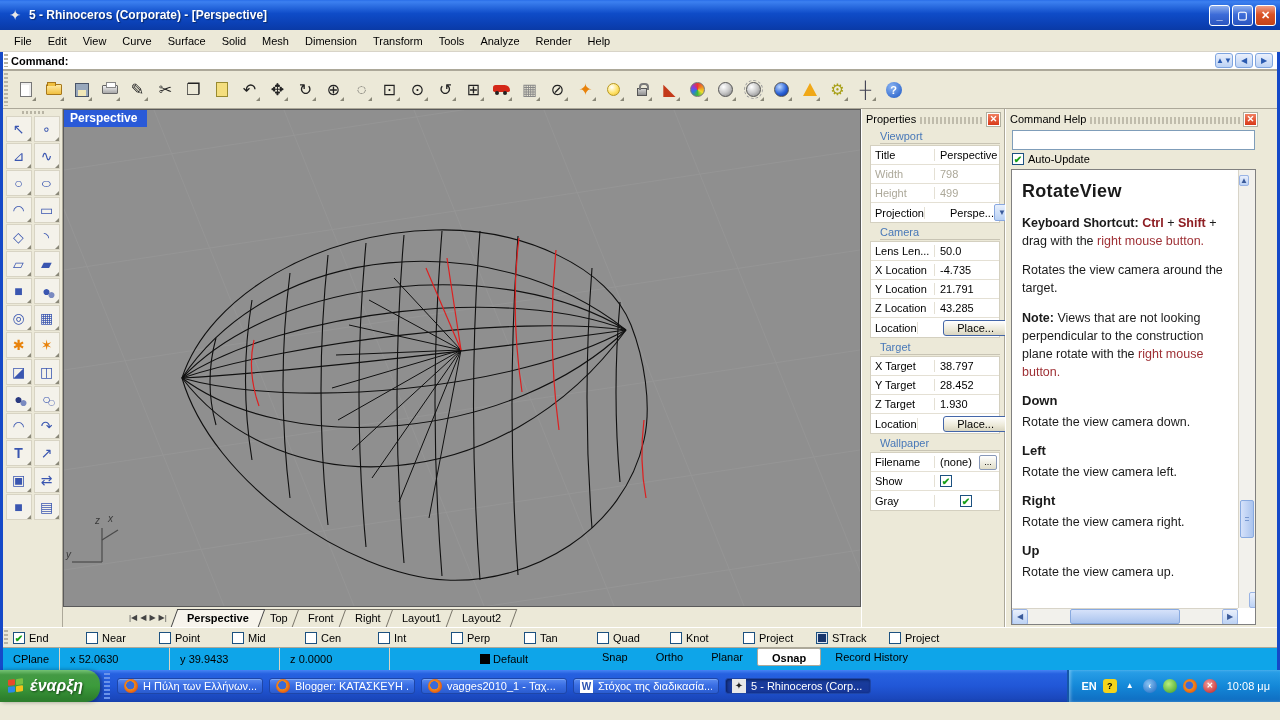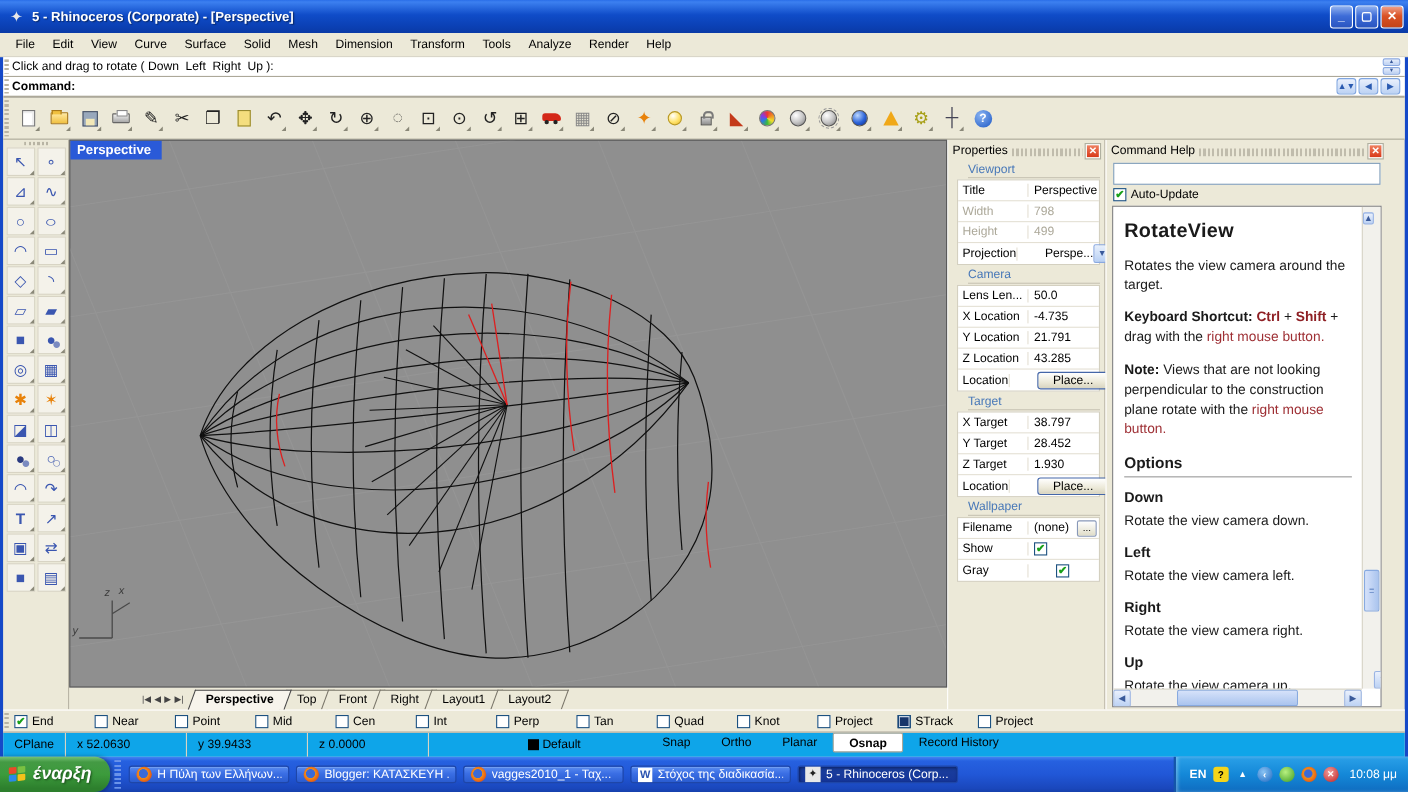--- a/index.html
+++ b/index.html
@@ -185,28 +185,20 @@
     <span class="menu-item">Dimension</span>
     <span class="menu-item">Transform</span>
     <span class="menu-item">Tools</span>
     <span class="menu-item">Analyze</span>
     <span class="menu-item">Render</span>
     <span class="menu-item">Help</span>
   </div>
 
   <div class="win-body">
 
-    <div class="cmd-history">
-      <span class="grip-v"></span>
-      <span>Click and drag to rotate ( Down  Left  Right  Up ):</span>
-      <span class="spinner">
-        <span class="spinbtn">▲</span>
-        <span class="spinbtn">▼</span>
-      </span>
-    </div>
 
     <div class="cmd-line">
       <span class="grip-v"></span>
       <span class="prompt">Command:</span>
       <span class="cmd-btns">
         <span class="cmdbtn">▲▼</span>
         <span class="cmdbtn">◀</span>
         <span class="cmdbtn">▶</span>
       </span>
     </div>
@@ -617,24 +609,23 @@
           <span class="ph-grip"></span>
           <span class="ph-close">✕</span>
         </div>
         <input class="help-input" value="" style="">
         <div class="auto-update">
           <span class="cb">✔</span>
           <span>Auto-Update</span>
         </div>
         <div class="help-content">
           <h1>RotateView</h1>
+          <p><b>Keyboard Shortcut:</b> <b class="red">Ctrl</b> <span>+</span> <b class="red">Shift</b> <span>+ drag with the</span> <span class="red">right mouse button.</span></p>
           <p>Rotates the view camera around the target.</p>
-          <p><b>Keyboard Shortcut:</b> <b class="red">Ctrl</b> <span>+</span> <b class="red">Shift</b> <span>+ drag with the</span> <span class="red">right mouse button.</span></p>
           <p><b>Note:</b> <span>Views that are not looking perpendicular to the construction plane rotate with the</span> <span class="red">right mouse button.</span></p>
-          <div class="opt-head">Options</div>
           <div class="opt-name">Down</div>
           <p>Rotate the view camera down.</p>
           <div class="opt-name">Left</div>
           <p>Rotate the view camera left.</p>
           <div class="opt-name">Right</div>
           <p>Rotate the view camera right.</p>
           <div class="opt-name">Up</div>
           <p>Rotate the view camera up.</p>
           <div class="vsb">
             <span class="sb-btn">▲</span>

